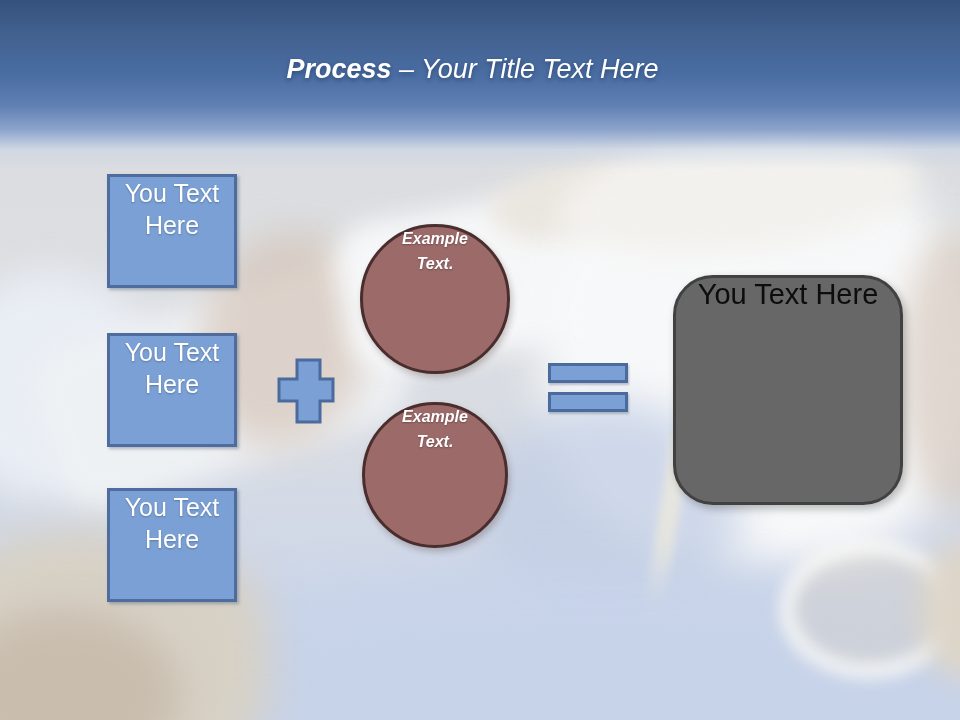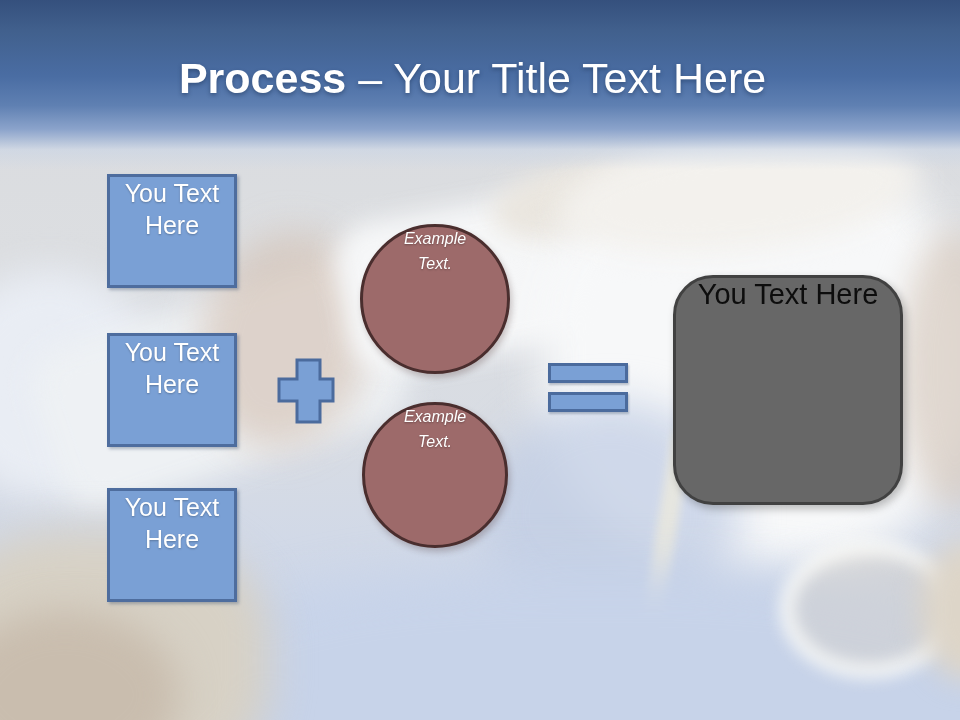--- a/index.html
+++ b/index.html
@@ -26,37 +26,38 @@
   .cradle-side{left:920px;top:540px;width:90px;height:140px;background:#ddd5c8;border-radius:50%;filter:blur(14px);}
   .machine-beige{left:-70px;top:530px;width:340px;height:260px;background:#d7d1c5;border-radius:40%;filter:blur(20px);}
   .machine-beige2{left:-50px;top:610px;width:230px;height:170px;background:#c9bdae;border-radius:50%;filter:blur(18px);}
   
   .header{
     position:absolute;top:0;left:0;right:0;height:170px;z-index:2;
     background:linear-gradient(180deg,#35507d 0%,#41608d 18%,#4a6da3 45%,#5f80b2 62%,#8ba3cb 76%,rgba(200,212,230,0.55) 88%,rgba(222,227,233,0) 100%);
   }
   .title{
     position:absolute;top:54px;left:0;right:15px;z-index:4;text-align:center;
-    color:#ffffff;font-size:43px;letter-spacing:0;
+    color:#ffffff;font-size:27px;letter-spacing:0;
     text-shadow:0 2px 4px rgba(20,40,70,0.45);
+    font-style:italic;
   }
   .title .t-bold{font-weight:bold;}
   
   .shape{position:absolute;z-index:4;box-sizing:border-box;display:flex;align-items:flex-start;justify-content:center;text-align:center;}
   .blue-box{
     width:130px;height:114px;left:107px;
     background:#7aa0d5;border:3px solid #4e6d9e;
     color:#fff;font-size:25px;line-height:1.28;
     box-shadow:2px 2px 3px rgba(50,70,100,0.35);
     text-shadow:0 1px 2px rgba(0,0,0,0.25);
   }
   .box1{top:174px;}  .box2{top:333px;}  .box3{top:488px;}
   .circle{
     border-radius:50%;background:#9d6a6a;border:3px solid #4a2e2e;
-    color:#fff;font-weight:normal;font-style:italic;font-size:16px;line-height:1.55;
+    color:#fff;font-weight:bold;font-style:italic;font-size:16px;line-height:1.55;
     box-shadow:2px 4px 6px rgba(60,30,30,0.25);
     text-shadow:0 1px 2px rgba(0,0,0,0.3);
   }
   .circle span{width:100px;}
   .c1{left:360px;top:224px;width:150px;height:150px;}
   .c2{left:362px;top:402px;width:146px;height:146px;}
   .plus{position:absolute;left:277px;top:358px;z-index:4;}
   .equals{position:absolute;left:548px;top:363px;z-index:4;}
   .equals .bar{
     width:80px;height:20px;box-sizing:border-box;

